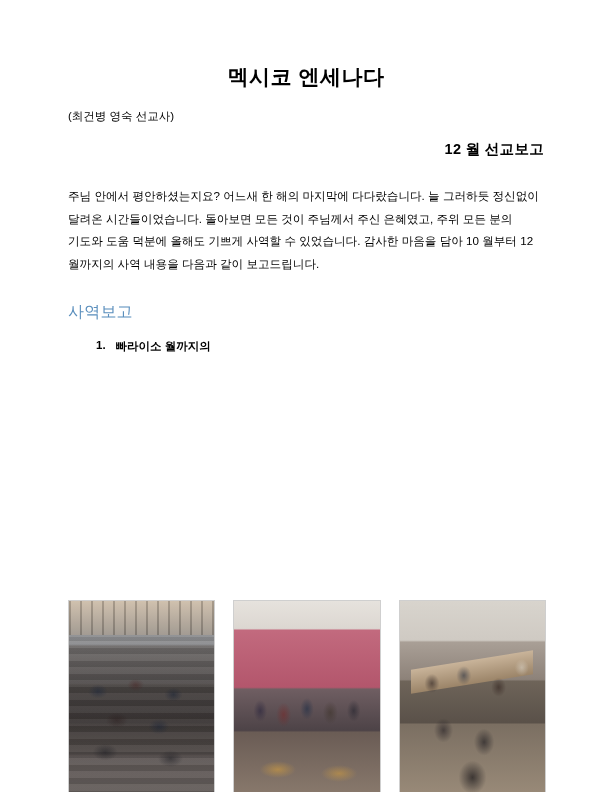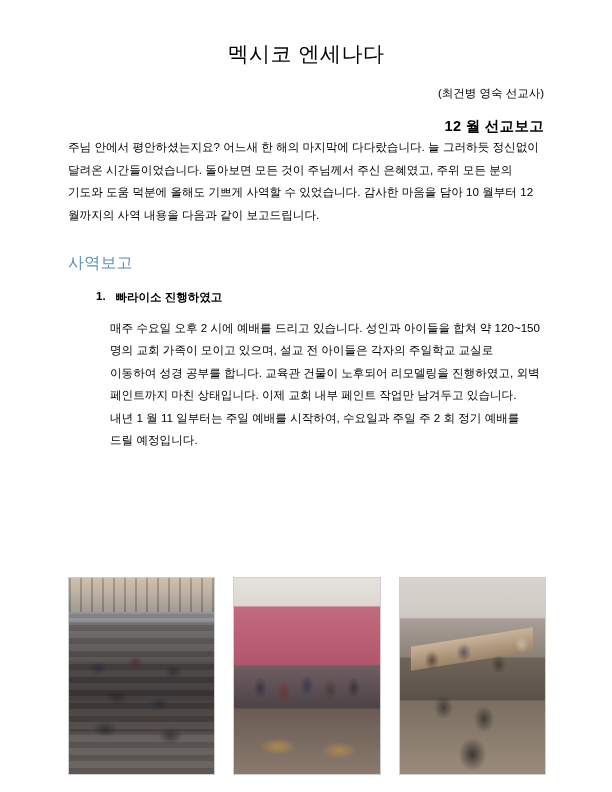--- a/index.html
+++ b/index.html
@@ -18,39 +18,40 @@
   .page {
     width: 612px;
     height: 792px;
     box-sizing: border-box;
     padding: 0 68px;
     position: relative;
   }
   .title {
     text-align: center;
     font-size: 21px;
-    font-weight: normal;
+    font-weight: bold;
     letter-spacing: 0.5px;
-    margin-top: 41px;
+    margin-top: 64px;
     line-height: 1.2;
   }
   .subtitle {
-    text-align: right;
+    text-align: left;
     font-size: 11.5px;
     margin-top: 20px;
     line-height: 1.3;
   }
   .section-title-center {
     text-align: right;
     font-size: 14.5px;
     font-weight: bold;
     margin-top: 16px;
     letter-spacing: 0.3px;
   }
   .intro {
+    margin-top: 26px;
     font-size: 11.6px;
     line-height: 1.95;
     text-align: left;
     word-break: keep-all;
   }
   .heading-blue {
     margin-top: 26px;
     font-size: 16px;
     color: #5b8fbd;
     font-weight: normal;
@@ -188,24 +189,23 @@
   <div class="subtitle">(최건병 영숙 선교사)</div>
 
   <div class="section-title-center">12 월 선교보고</div>
 
   <div class="intro">주님 안에서 평안하셨는지요? 어느새 한 해의 마지막에 다다랐습니다. 늘 그러하듯 정신없이 달려온 시간들이었습니다. 돌아보면 모든 것이 주님께서 주신 은혜였고, 주위 모든 분의 기도와 도움 덕분에 올해도 기쁘게 사역할 수 있었습니다. 감사한 마음을 담아 10 월부터 12 월까지의 사역 내용을 다음과 같이 보고드립니다.</div>
 
   <div class="heading-blue">사역보고</div>
 
   <div class="numbered">
     <span class="num">1.</span>
-    <span>빠라이소 진행하였고</span>
+    <span>빠라이소 월까지의</span>
   </div>
 
-  <div class="body-para">매주 수요일 오후 2 시에 예배를 드리고 있습니다. 성인과 아이들을 합쳐 약 120~150 명의 교회 가족이 모이고 있으며, 설교 전 아이들은 각자의 주일학교 교실로 이동하여 성경 공부를 합니다. 교육관 건물이 노후되어 리모델링을 진행하였고, 외벽 페인트까지 마친 상태입니다. 이제 교회 내부 페인트 작업만 남겨두고 있습니다. 내년 1 월 11 일부터는 주일 예배를 시작하여, 수요일과 주일 주 2 회 정기 예배를 드릴 예정입니다.</div>
 
   <div class="photo-row">
     <div class="photo ph1"></div>
     <div class="photo ph2"></div>
     <div class="photo ph3"></div>
   </div>
 
 </div>
 
 </body></html>

